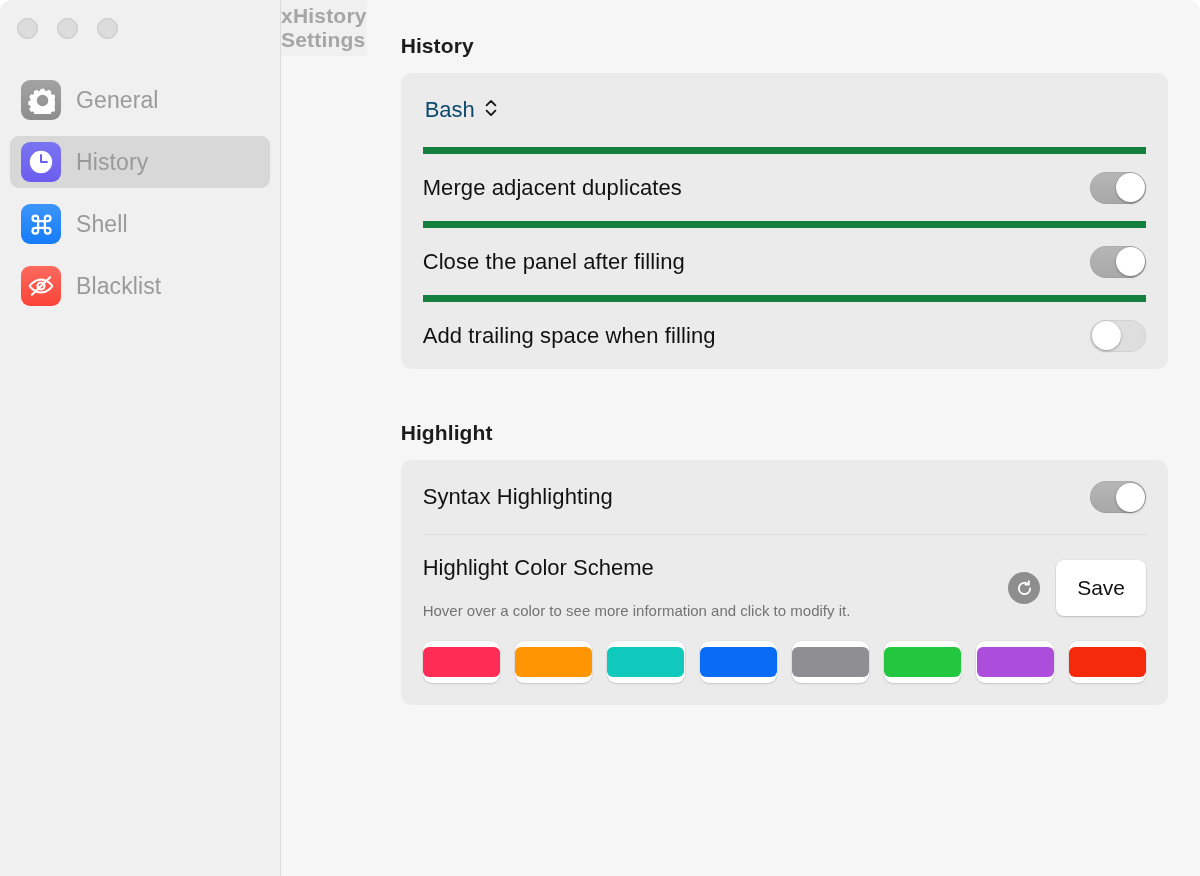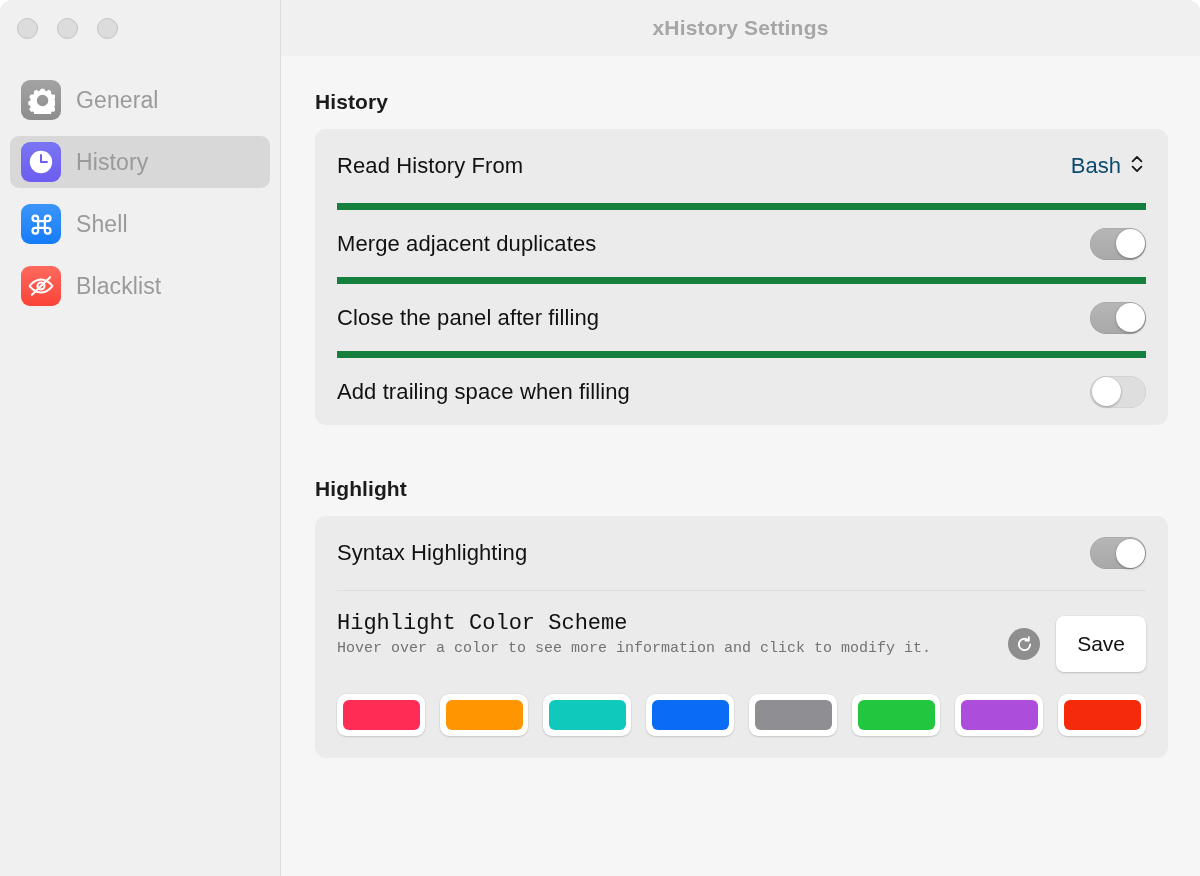--- a/index.html
+++ b/index.html
@@ -88,21 +88,21 @@
   .ic-hotkey  { background: linear-gradient(180deg,#3d95fa,#157cf8); }
   .ic-shell   { background: #0a0a0a; }
   .ic-blacklist { background: linear-gradient(180deg,#ff6a5e,#fa4338); }
 
   .app-icon svg { display: block; }
 
   
   .main {
     flex: 1 1 auto;
     display: flex;
-    flex-direction: column;
+    flex-direction: row;
     background: #f6f6f6;
     min-width: 0;
   }
 
   .titlebar {
     height: 56px;
     flex: 0 0 56px;
     display: flex;
     align-items: center;
     justify-content: center;
@@ -190,21 +190,21 @@
   .spacer-gap { height: 52px; }
 
   
   .scheme-row {
     display: flex;
     align-items: flex-start;
     justify-content: space-between;
     border-top: 1px solid #dedede;
     padding: 20px 0 22px 0;
   }
-  .scheme-text { display: flex; flex-direction: column; gap: 4px; font-family: Liberation Mono, monospace; }
+  .scheme-text { display: flex; flex-direction: column; gap: 21px; }
   .scheme-title {
     font-size: 22px;
     color: #111111;
   }
   .scheme-sub {
     font-size: 15px;
     color: #737373;
   }
   .scheme-actions {
     display: flex;
@@ -325,21 +325,20 @@
       <span class="window-title">xHistory Settings</span>
     </div>
 
     <div class="content">
 
       <div class="section-title">History</div>
 
       <div class="card">
 
         <div class="row">
-          <span class="row-label">Read History From</span>
           <span class="popup-button">
             <span class="popup-value">Bash</span>
             <span>
               <svg width="14" height="22" viewBox="0 0 14 22" fill="none" stroke="#1a1a1a" stroke-width="1.9" stroke-linecap="round" stroke-linejoin="round">
                 <path d="M2.6 8.3L7 3.9l4.4 4.4"></path>
                 <path d="M2.6 13.7L7 18.1l4.4-4.4"></path>
               </svg>
             </span>
           </span>
         </div>

